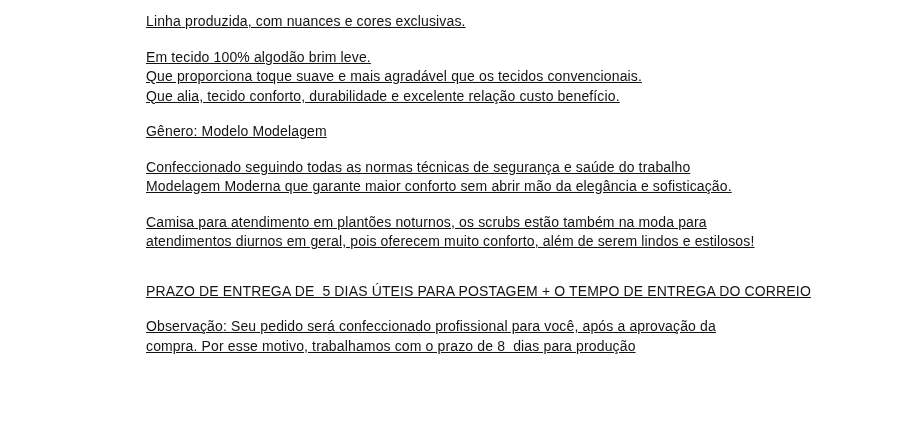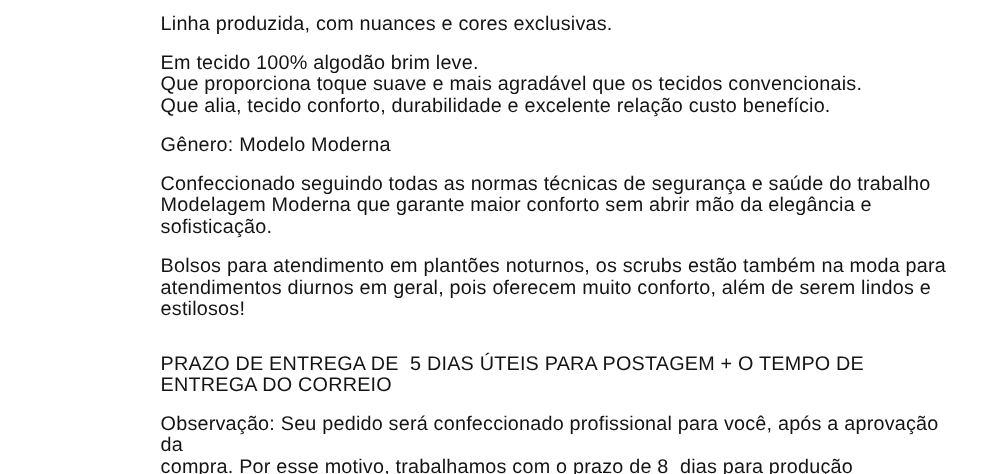--- a/index.html
+++ b/index.html
@@ -22,55 +22,56 @@
     box-sizing: border-box;
     padding: 12px 40px 0 146px;
   }
   .block {
     margin: 0 0 16px 0;
   }
   .block:last-child {
     margin-bottom: 0;
   }
   .line {
-    font-size: 18px;
+    font-size: 14px;
     line-height: 19.5px;
     letter-spacing: 0.01em;
     white-space: pre-wrap;
     color: #141414;
+    text-decoration: underline;
   }
   .block.gap-xl { margin-bottom: 30px; }
 </style>
 </head>
 <body>
 
 <div class="page">
 
   <div class="block">
     <div class="line">Linha produzida, com nuances e cores exclusivas.</div>
   </div>
 
   <div class="block">
     <div class="line">Em tecido 100% algodão brim leve.</div>
     <div class="line">Que proporciona toque suave e mais agradável que os tecidos convencionais.</div>
     <div class="line">Que alia, tecido conforto, durabilidade e excelente relação custo benefício.</div>
   </div>
 
   <div class="block">
-    <div class="line">Gênero: Modelo Moderna</div>
+    <div class="line">Gênero: Modelo Modelagem</div>
   </div>
 
 
   <div class="block">
     <div class="line">Confeccionado seguindo todas as normas técnicas de segurança e saúde do trabalho</div>
     <div class="line">Modelagem Moderna que garante maior conforto sem abrir mão da elegância e sofisticação.</div>
   </div>
 
   <div class="block gap-xl">
-    <div class="line">Bolsos para atendimento em plantões noturnos, os scrubs estão também na moda para</div>
+    <div class="line">Camisa para atendimento em plantões noturnos, os scrubs estão também na moda para</div>
     <div class="line">atendimentos diurnos em geral, pois oferecem muito conforto, além de serem lindos e estilosos!</div>
   </div>
 
   <div class="block">
     <div class="line">PRAZO DE ENTREGA DE  5 DIAS ÚTEIS PARA POSTAGEM + O TEMPO DE ENTREGA DO CORREIO</div>
   </div>
 
   <div class="block">
     <div class="line">Observação: Seu pedido será confeccionado profissional para você, após a aprovação da</div>
     <div class="line">compra. Por esse motivo, trabalhamos com o prazo de 8  dias para produção</div>

